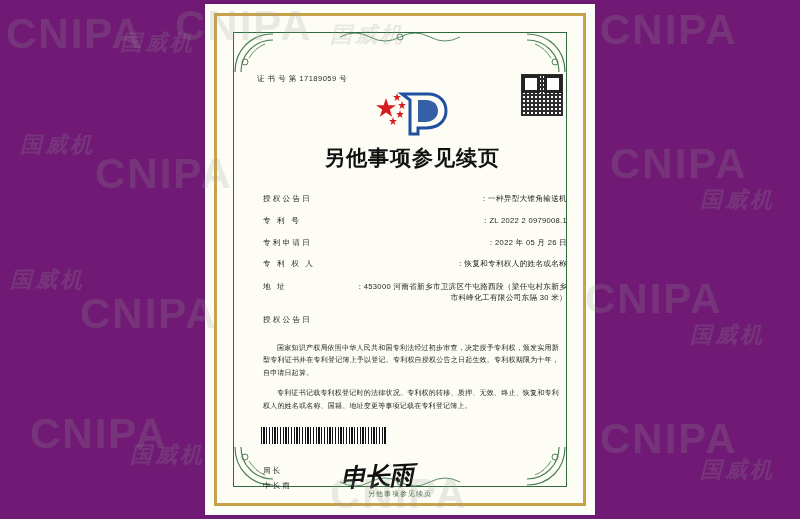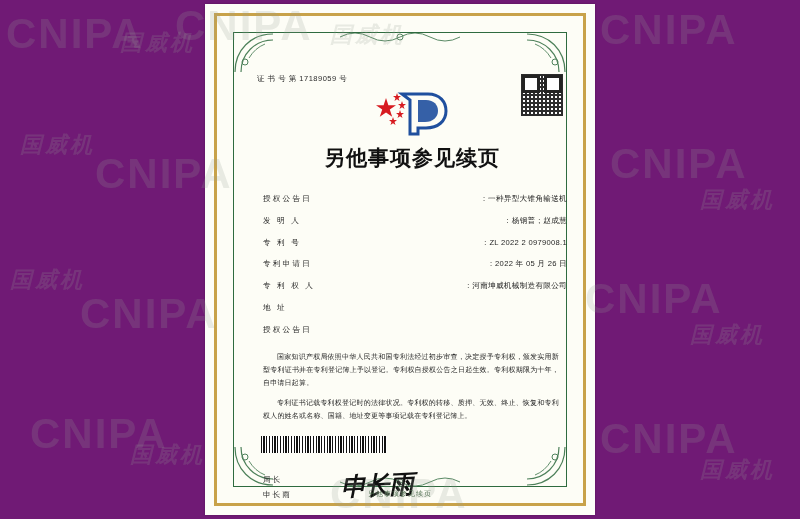--- a/index.html
+++ b/index.html
@@ -336,37 +336,34 @@
         </div>
 
         <div class="cert-title">另他事项参见续页</div>
 
         <div class="fields">
           <div class="field-row">
             <span class="field-label">授权公告日</span>
             <span class="field-value">：一种异型大锥角输送机</span>
           </div>
           <div class="field-row">
-            <span class="field-label">发 明 人</span>
-            <span class="field-value">：杨钢普；赵成慧</span>
-          </div>
-          <div class="field-row">
             <span class="field-label">专 利 号</span>
             <span class="field-value">：ZL 2022 2 0979008.1</span>
           </div>
           <div class="field-row">
             <span class="field-label">专利申请日</span>
             <span class="field-value">：2022 年 05 月 26 日</span>
           </div>
           <div class="field-row">
             <span class="field-label">专 利 权 人</span>
-            <span class="field-value">：河南坤威机械制造有限公司</span>
+            <span class="field-value">：恢复和专利权人的姓名或名称</span>
           </div>
           <div class="field-row wrap">
             <span class="field-label">地 址</span>
+            <span class="field-value">：453000 河南省新乡市卫滨区牛屯路西段（梁任屯村东新乡市科峰化工有限公司东隔 30 米）</span>
           </div>
           <div class="field-row">
             <span class="field-label">授权公告日</span>
           </div>
         </div>
 
         <div class="para-block">
           <p class="para">国家知识产权局依照中华人民共和国专利法经过初步审查，决定授予专利权，颁发实用新型专利证书并在专利登记簿上予以登记。专利权自授权公告之日起生效。专利权期限为十年，自申请日起算。</p>
           <p class="para">专利证书记载专利权登记时的法律状况。专利权的转移、质押、无效、终止、恢复和专利权人的姓名或名称、国籍、地址变更等事项记载在专利登记簿上。</p>
         </div>

